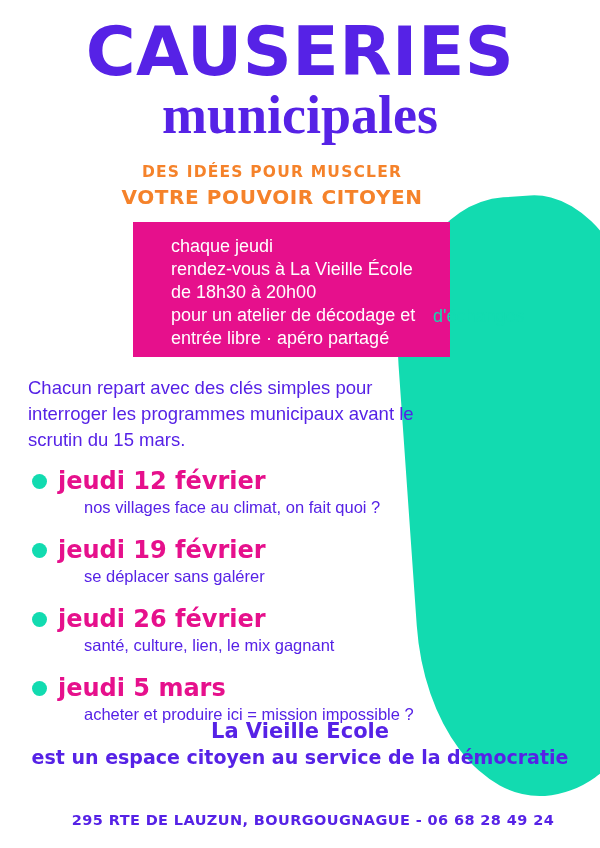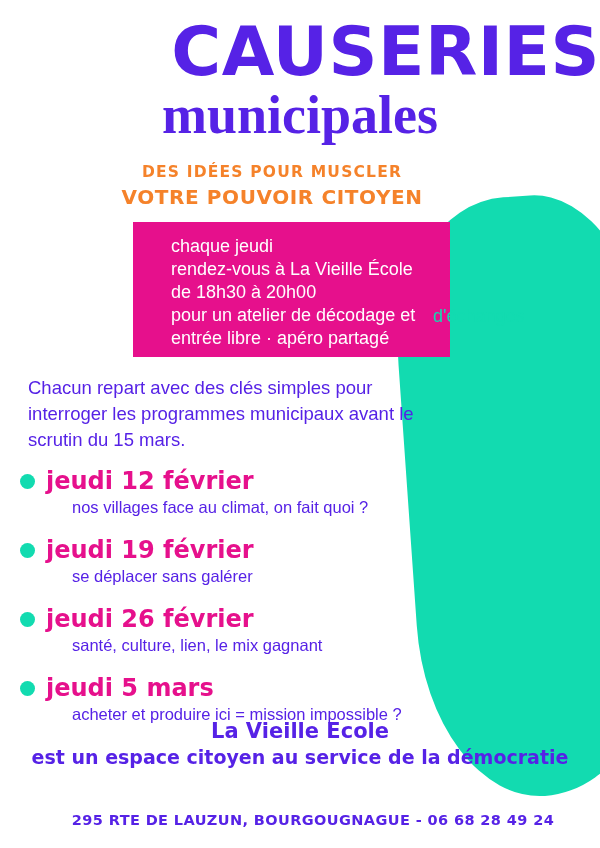--- a/index.html
+++ b/index.html
@@ -31,21 +31,21 @@
     border-radius: 130px 120px 150px 130px / 180px 200px 220px 200px;
     transform: rotate(-4deg);
     z-index: 0;
   }
   
   .title-main {
     position: absolute;
     top: 18px;
     left: 0;
     width: 600px;
-    text-align: right;
+    text-align: center;
     font-size: 68px;
     line-height: 1;
     font-weight: bold;
     letter-spacing: 0.5px;
     color: #5622e6;
     font-family: "DejaVu Sans", sans-serif;
   }
   .title-sub {
     position: absolute;
     top: 88px;
@@ -117,21 +117,21 @@
     top: 375px;
     width: 420px;
     color: #5622e6;
     font-size: 18.5px;
     line-height: 26px;
     z-index: 3;
   }
   
   .sessions {
     position: absolute;
-    left: 20px;
+    left: 32px;
     top: 468px;
     width: 470px;
     z-index: 3;
   }
   .session {
     position: relative;
     margin-bottom: 19px;
     padding-left: 26px;
   }
   .bullet {

